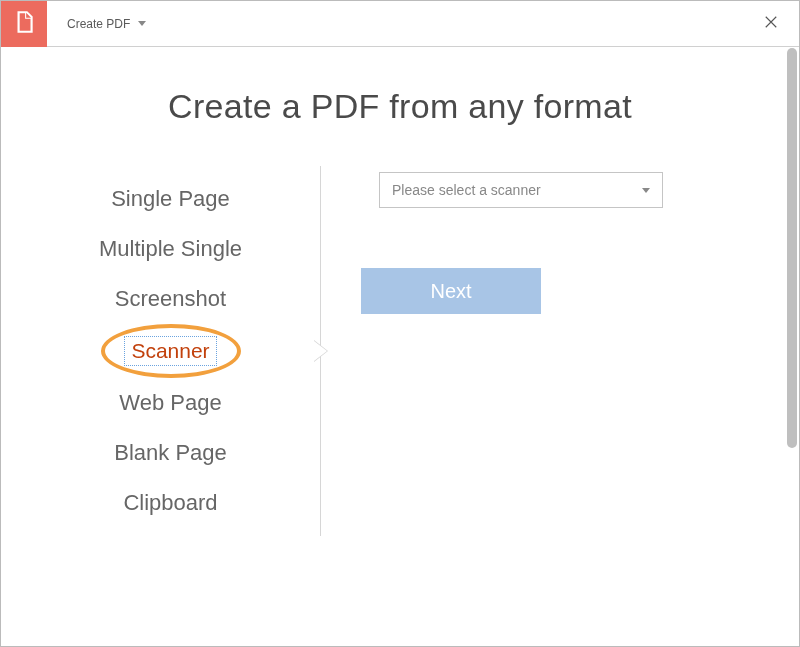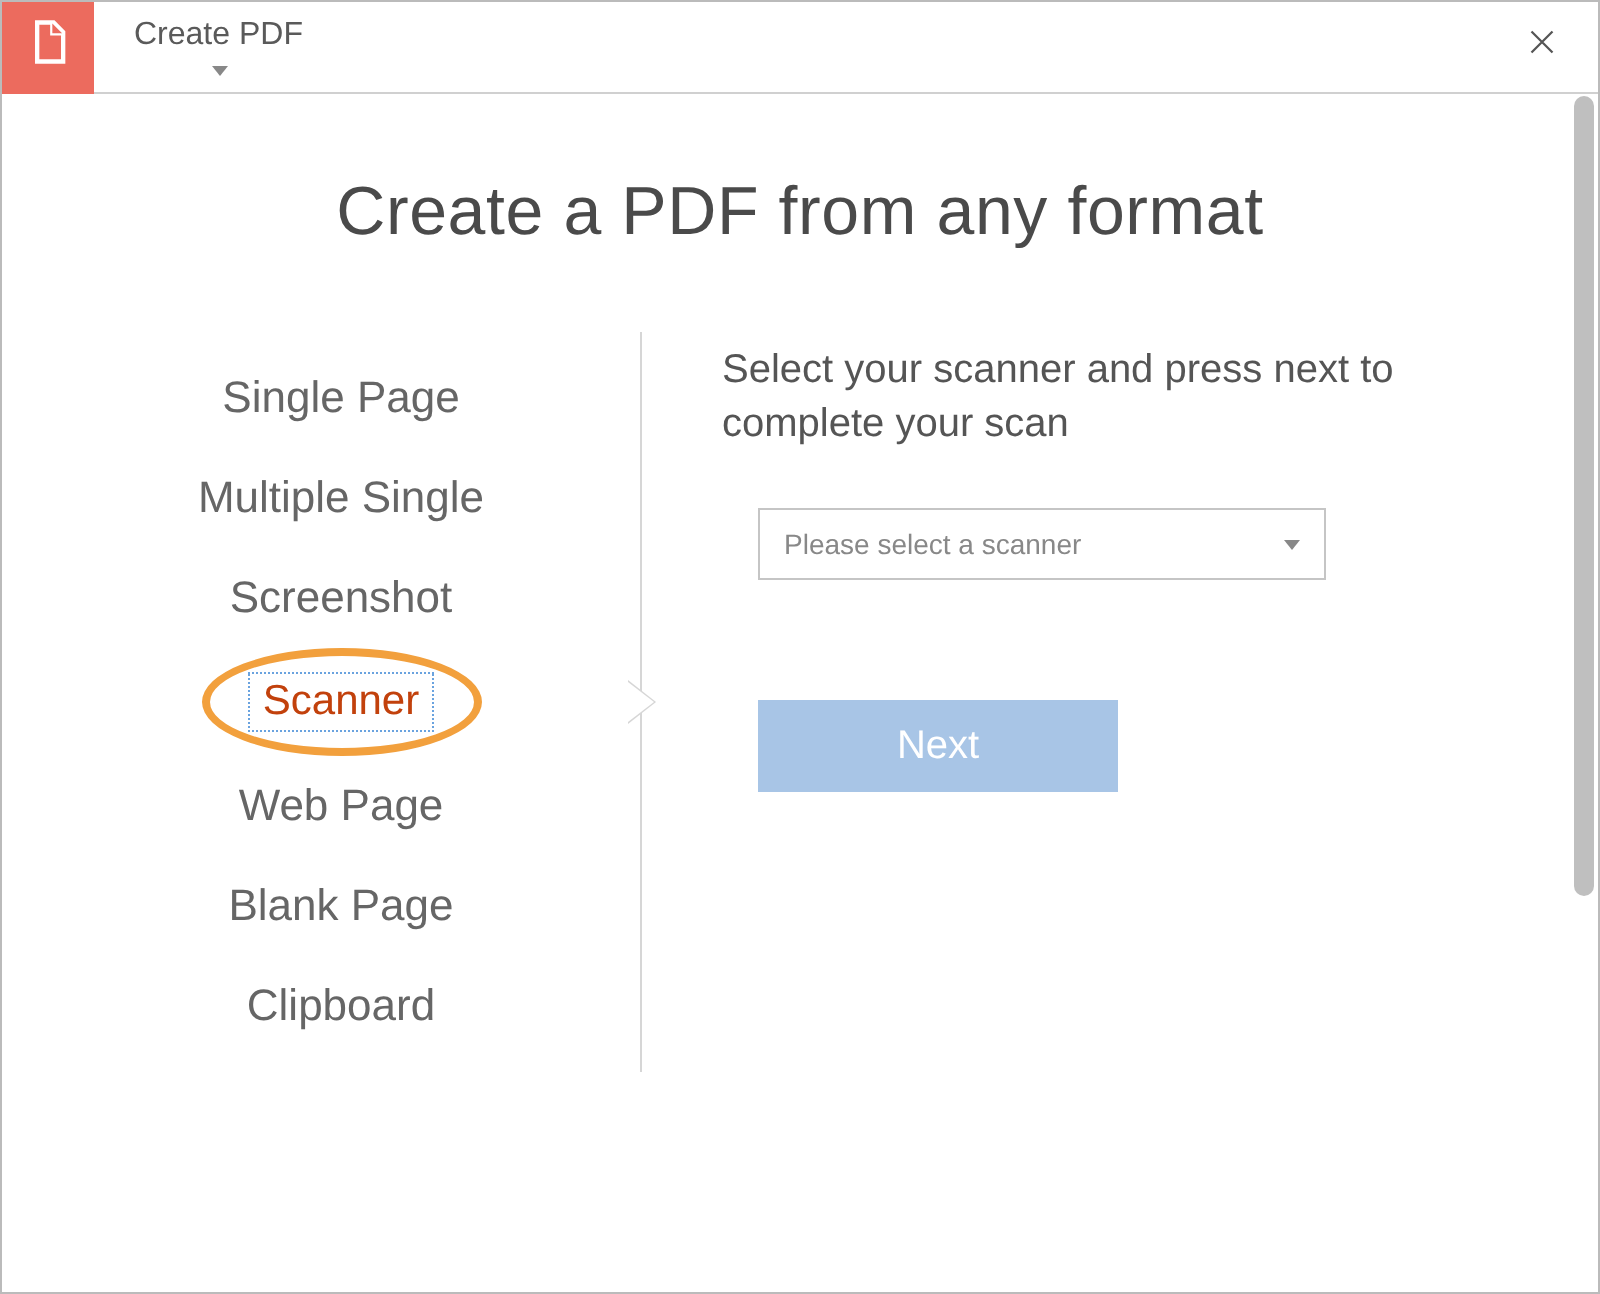--- a/index.html
+++ b/index.html
@@ -36,26 +36,25 @@
       align-items: center;
       justify-content: center;
     }
     .app-icon-box svg {
       width: 26px;
       height: 26px;
       fill: #fff;
     }
     .titlebar-label {
       margin-left: 20px;
-      font-size: 16px;
+      font-size: 12px;
       color: #5a5a5a;
       display: flex;
       align-items: center;
       gap: 6px;
-      flex-direction: column;
     }
     .dropdown-caret {
       display: inline-block;
       width: 0;
       height: 0;
       border-left: 4px solid transparent;
       border-right: 4px solid transparent;
       border-top: 5px solid #888;
       margin-left: 2px;
     }
@@ -201,21 +200,20 @@
     }
     .select-caret {
       width: 0;
       height: 0;
       border-left: 4px solid transparent;
       border-right: 4px solid transparent;
       border-top: 5px solid #888;
     }
     .next-button {
       margin-top: 60px;
-      margin-left: 18px;
       width: 180px;
       height: 46px;
       background: #a8c5e6;
       color: #fff;
       font-size: 20px;
       border: none;
       display: flex;
       align-items: center;
       justify-content: center;
       font-weight: 400;
@@ -277,21 +275,20 @@
         </div>
         <div class="sidebar-item">
           <span>Blank Page</span>
         </div>
         <div class="sidebar-item">
           <span>Clipboard</span>
         </div>
       </div>
 
       <div class="right-panel">
-        <p class="panel-instruction">Select your scanner and press next to complete your scan</p>
 
         <div class="select-wrap">
           <span class="select-text">Please select a scanner</span>
           <span class="select-caret"></span>
         </div>
 
         <button class="next-button">
           <span>Next</span>
         </button>
       </div>

